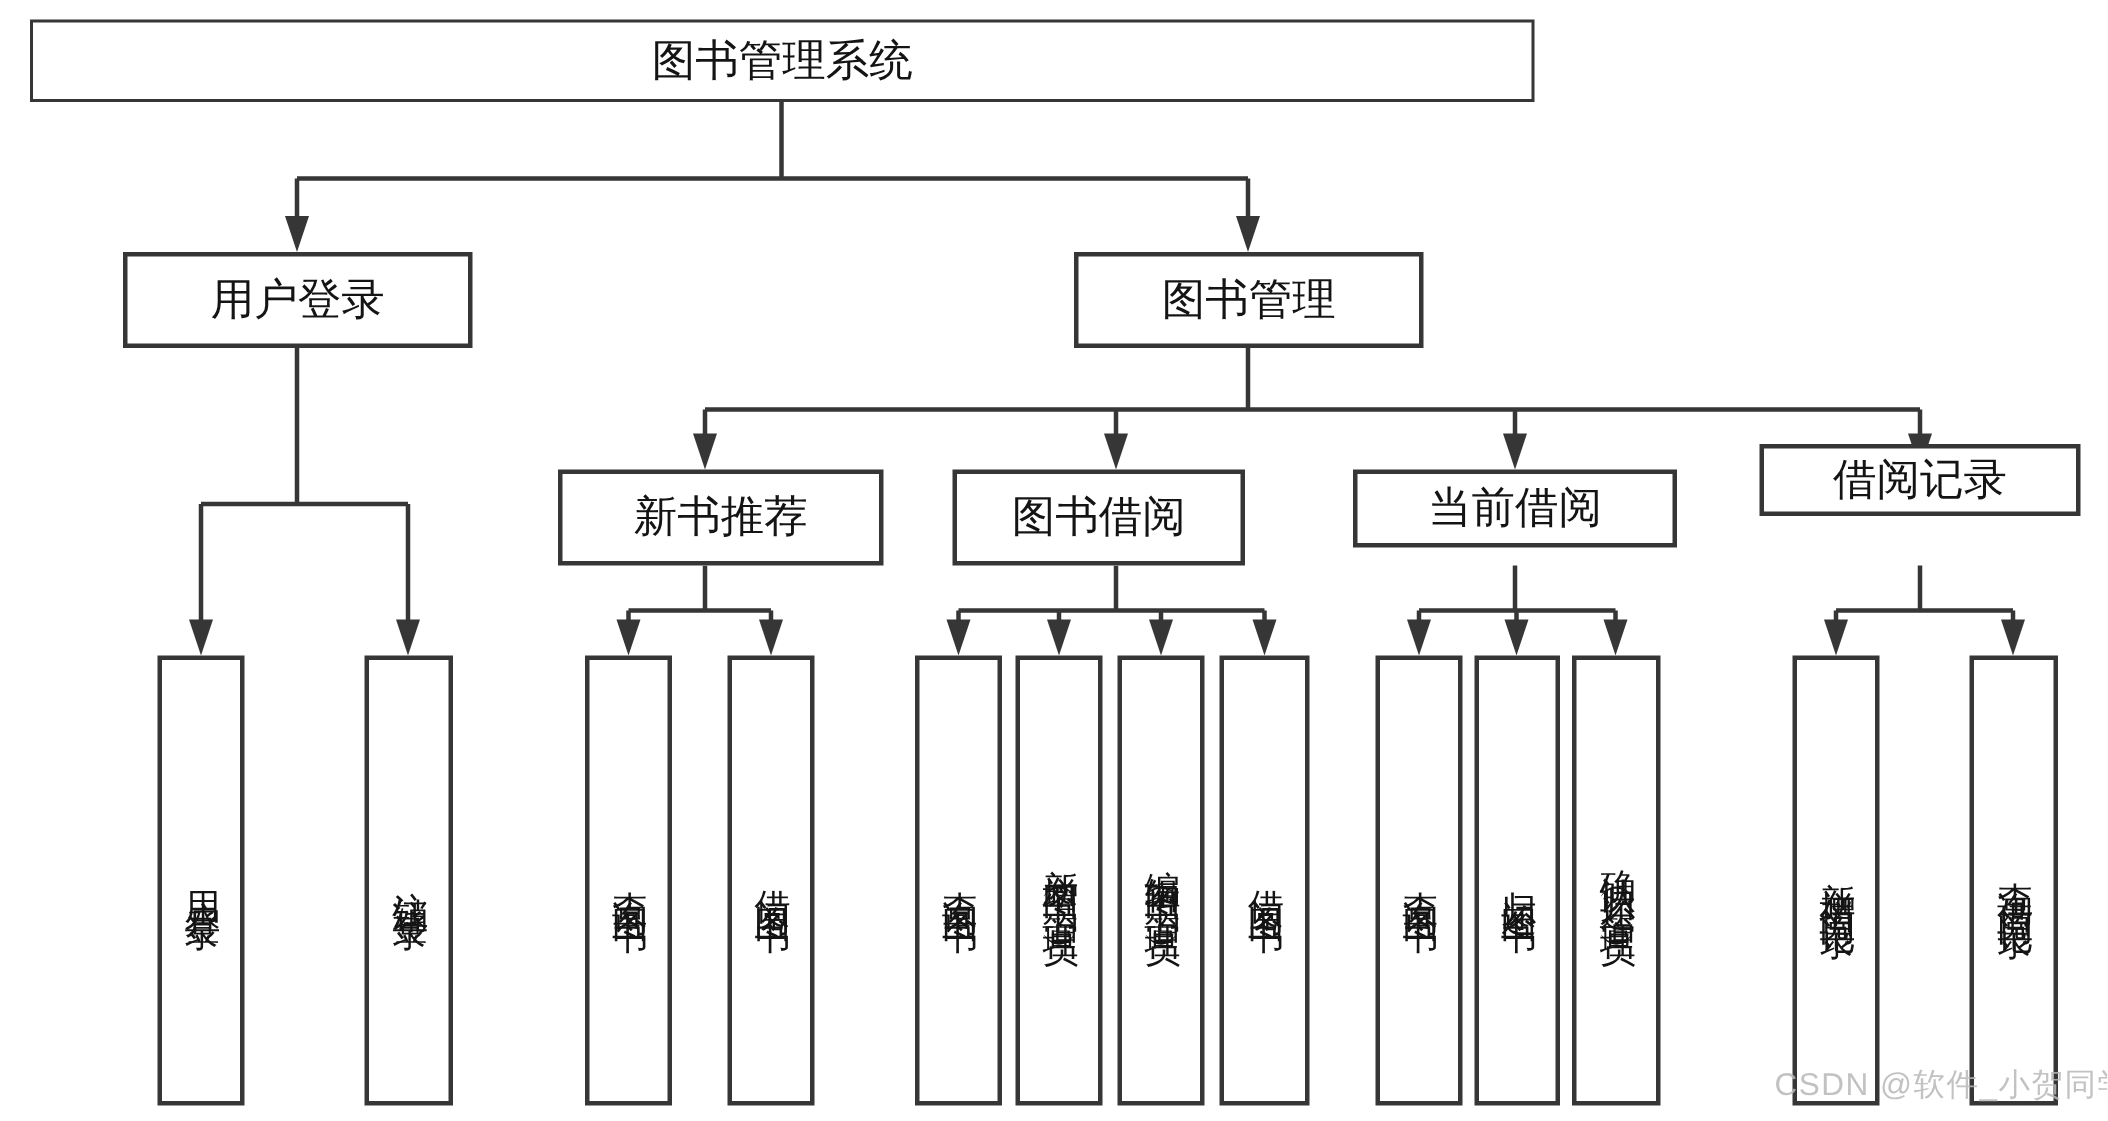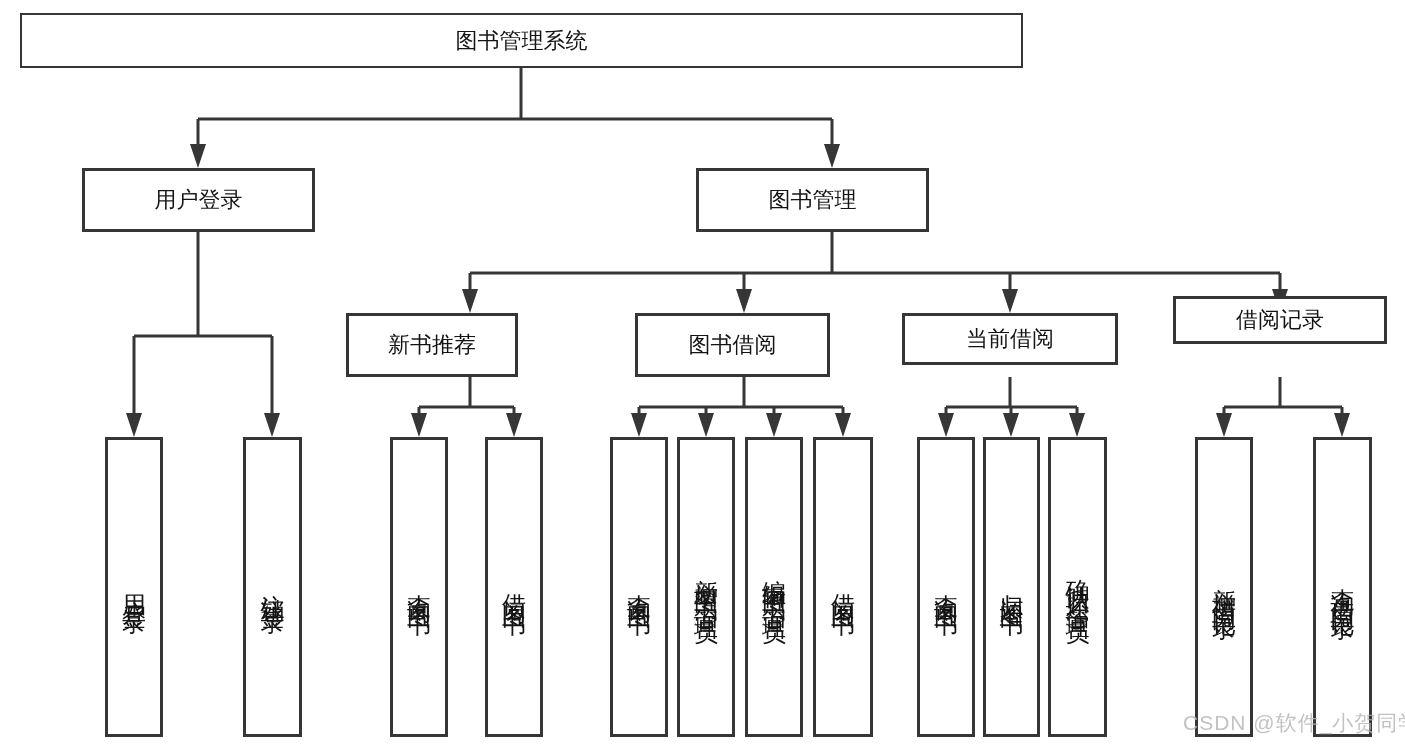--- a/index.html
+++ b/index.html
@@ -11,21 +11,21 @@
   html,body{margin:0;padding:0;background:var(--bg);}
   .canvas{
     position:relative;width:1405px;height:747px;background:var(--bg);
     overflow:hidden;font-family:"Liberation Sans","DejaVu Sans",sans-serif;
   }
   .wires{position:absolute;left:0;top:0;color:var(--line);}
   .box{
     position:absolute;box-sizing:border-box;background:#fff;
     border:3px solid var(--line);color:var(--text);
     display:flex;align-items:center;justify-content:center;
-    font-size:22px;white-space:nowrap;
+    font-size:29px;white-space:nowrap;
   }
   .root{border-width:2px;}
   .vbox{
     writing-mode:vertical-rl;text-orientation:mixed;
     font-size:24px;letter-spacing:6px;line-height:1;
   }
   .watermark{
     position:absolute;left:1183px;top:709px;z-index:5;
     font-size:21px;color:var(--wm);opacity:.85;letter-spacing:1px;
     white-space:nowrap;
@@ -72,23 +72,23 @@
       <polygon points="1003,413 1019,413 1011,437"></polygon>
       <polygon points="1069,413 1085,413 1077,437"></polygon>
       <polygon points="1216,413 1232,413 1224,437"></polygon>
       <polygon points="1334,413 1350,413 1342,437"></polygon>
     </g>
   </svg>
 
   <div class="box root" style="left:20px;top:13px;width:1003px;height:55px">图书管理系统</div>
 
   <div class="box" style="left:82px;top:168px;width:233px;height:64px">用户登录</div>
-  <div class="box" style="left:696px;top:168px;width:233px;height:64px">图书管理</div>
+  <div class="box" style="left:716px;top:168px;width:233px;height:64px">图书管理</div>
 
-  <div class="box" style="left:346px;top:313px;width:172px;height:64px">新书推荐</div>
+  <div class="box" style="left:372px;top:313px;width:217px;height:64px">新书推荐</div>
   <div class="box" style="left:635px;top:313px;width:195px;height:64px">图书借阅</div>
   <div class="box" style="left:902px;top:313px;width:216px;height:52px">当前借阅</div>
   <div class="box" style="left:1173px;top:296px;width:214px;height:48px">借阅记录</div>
 
   <div class="box vbox" style="left:105px;top:437px;width:58px;height:300px">用户登录</div>
   <div class="box vbox" style="left:243px;top:437px;width:59px;height:300px">注销登录</div>
 
   <div class="box vbox" style="left:390px;top:437px;width:58px;height:300px">查询图书</div>
   <div class="box vbox" style="left:485px;top:437px;width:58px;height:300px">借阅图书</div>
 

